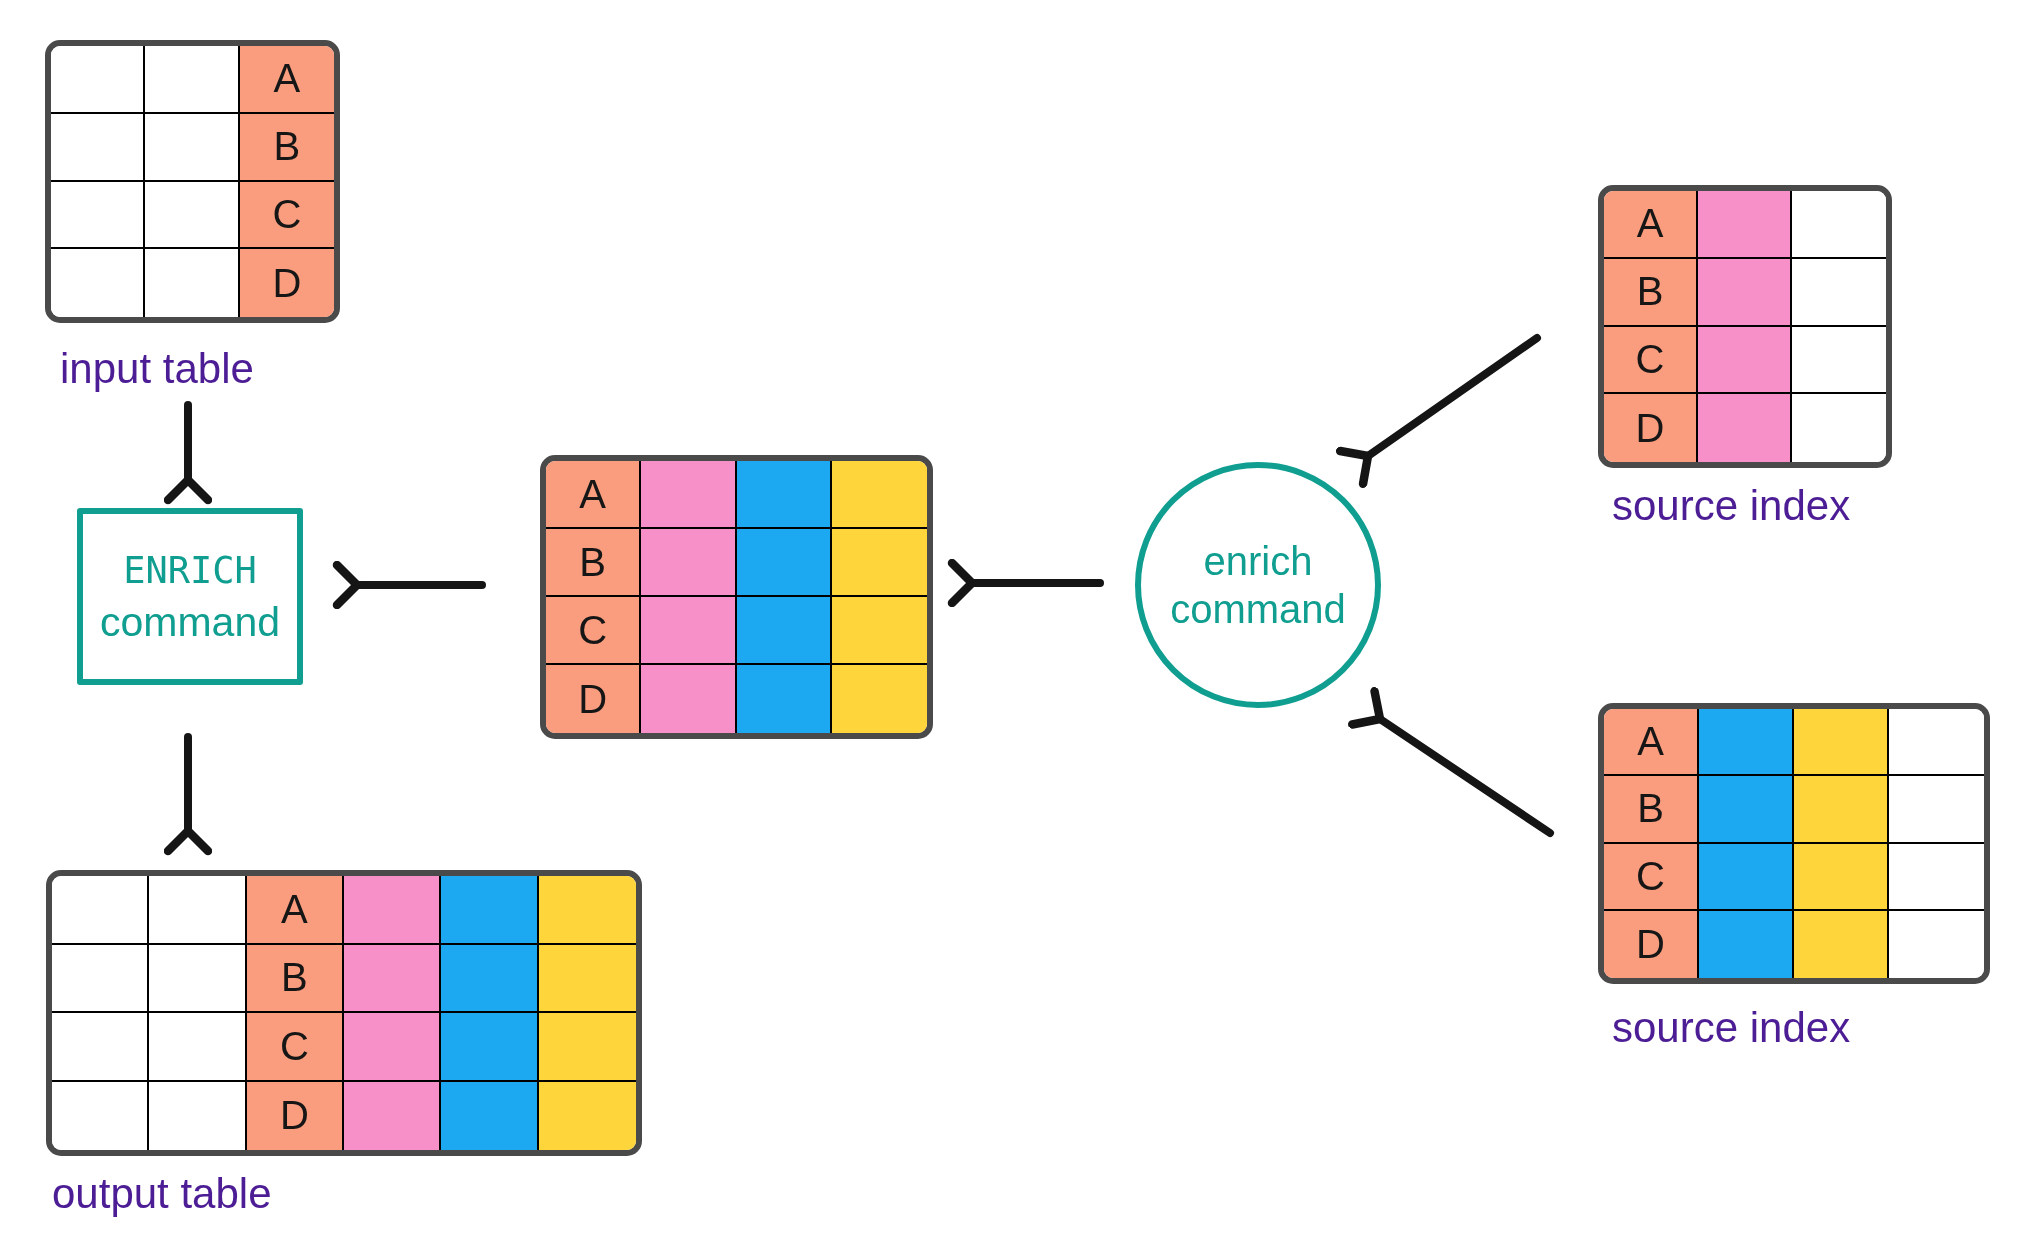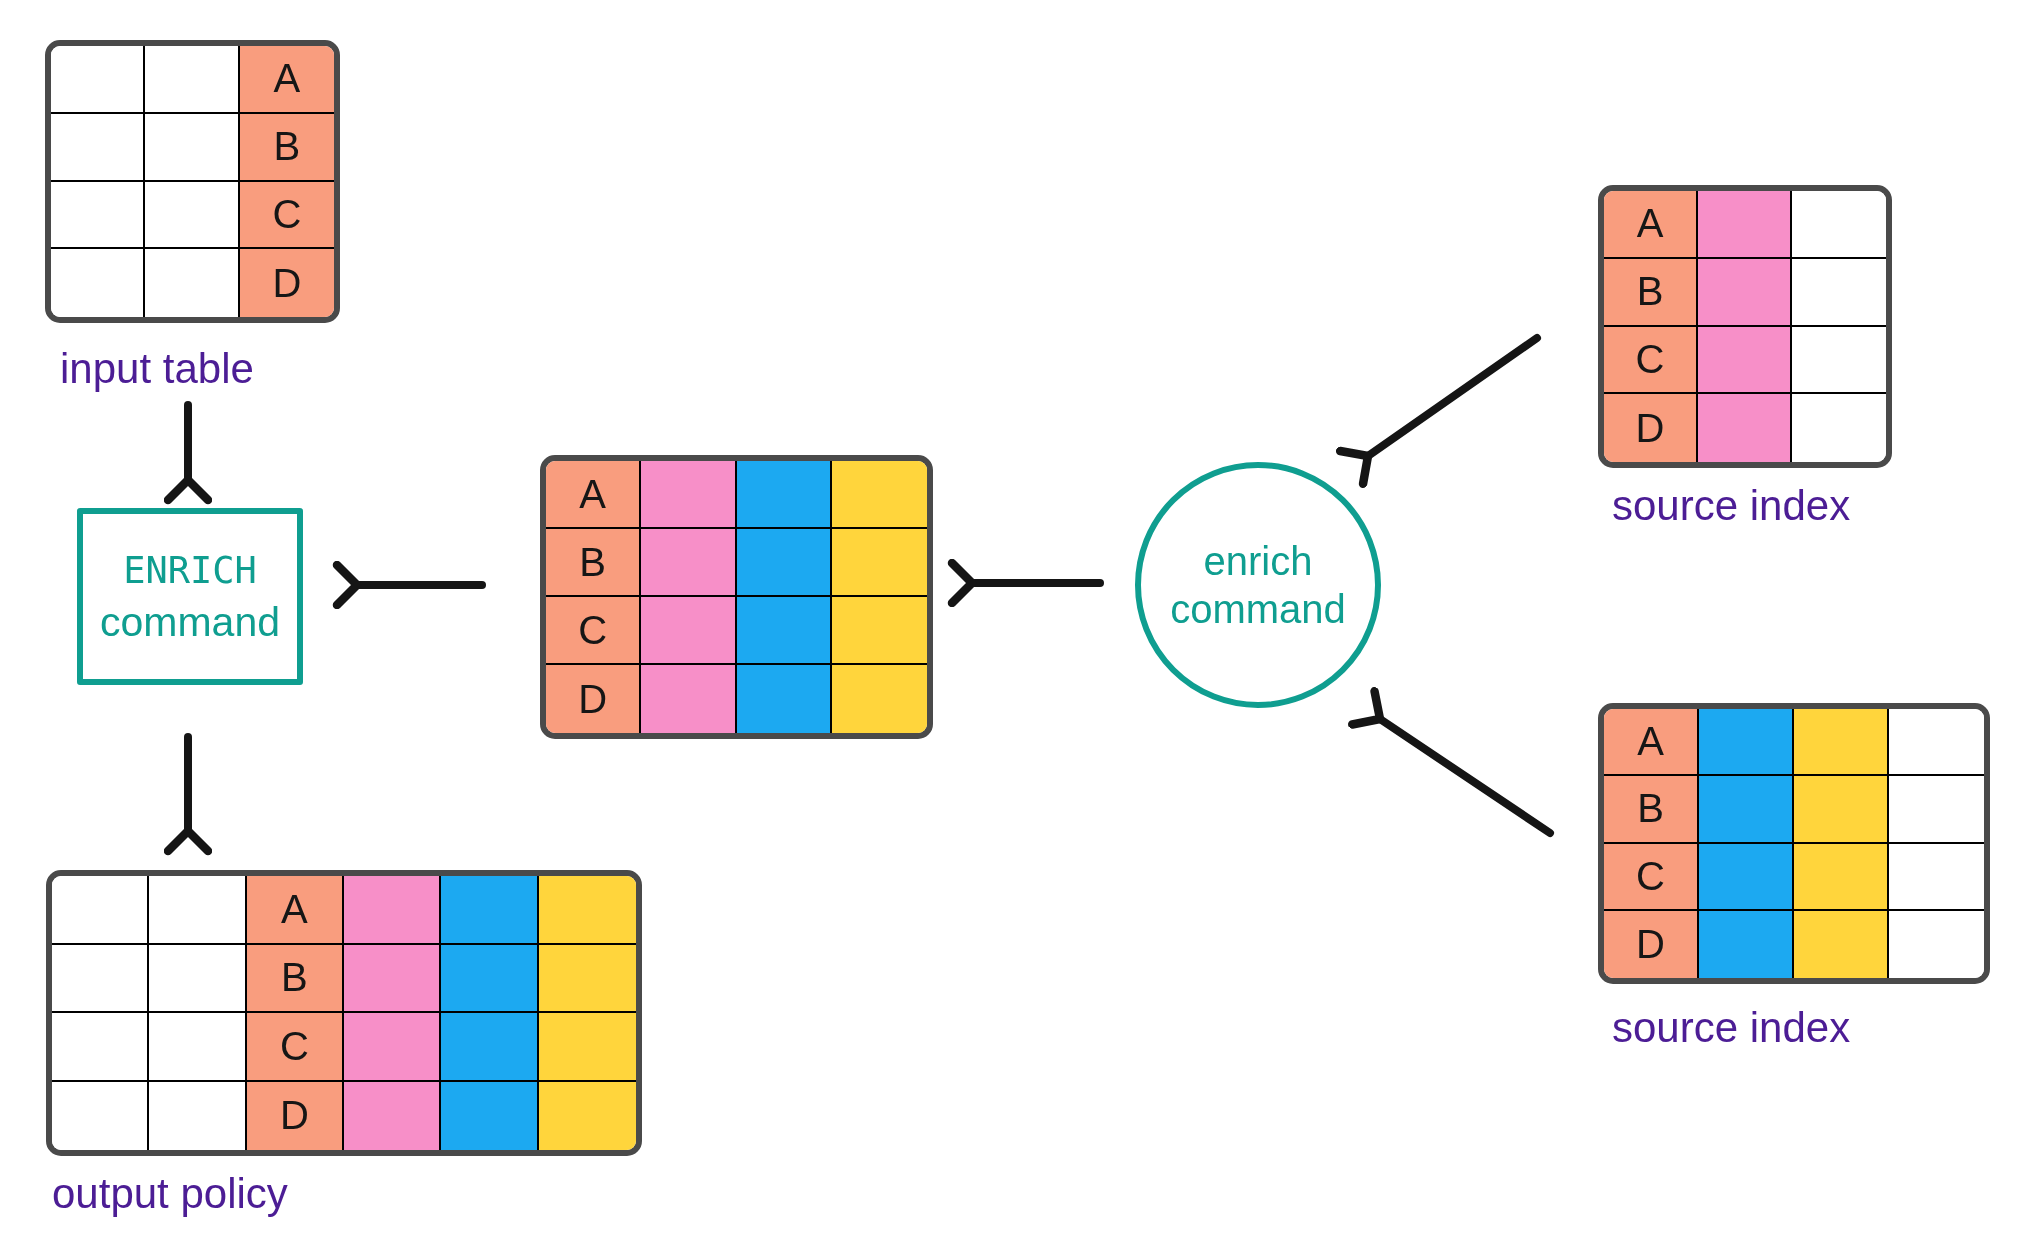--- a/index.html
+++ b/index.html
@@ -212,21 +212,21 @@
       <div class="cell last-row" style="background: rgb(255, 255, 255);"></div>
       <div class="cell last-row" style="background: var(--salmon);">D</div>
       <div class="cell last-row" style="background: var(--pink);"></div>
       <div class="cell last-row" style="background: var(--blue);"></div>
       <div class="cell last-col last-row" style="background: var(--yellow);"></div>
     </div>
 
   <div id="caption-input" class="caption">input table</div>
   <div id="caption-source-top" class="caption">source index</div>
   <div id="caption-source-bottom" class="caption">source index</div>
-  <div id="caption-output" class="caption">output policy</div>
+  <div id="caption-output" class="caption">output table</div>
 
   <div id="enrich-command-box">
     <div class="cmd-line1">ENRICH</div>
     <div class="cmd-line2">command</div>
   </div>
 
   <div id="enrich-policy-circle">
     <div class="pol-line">enrich</div>
     <div class="pol-line">command</div>
   </div>

